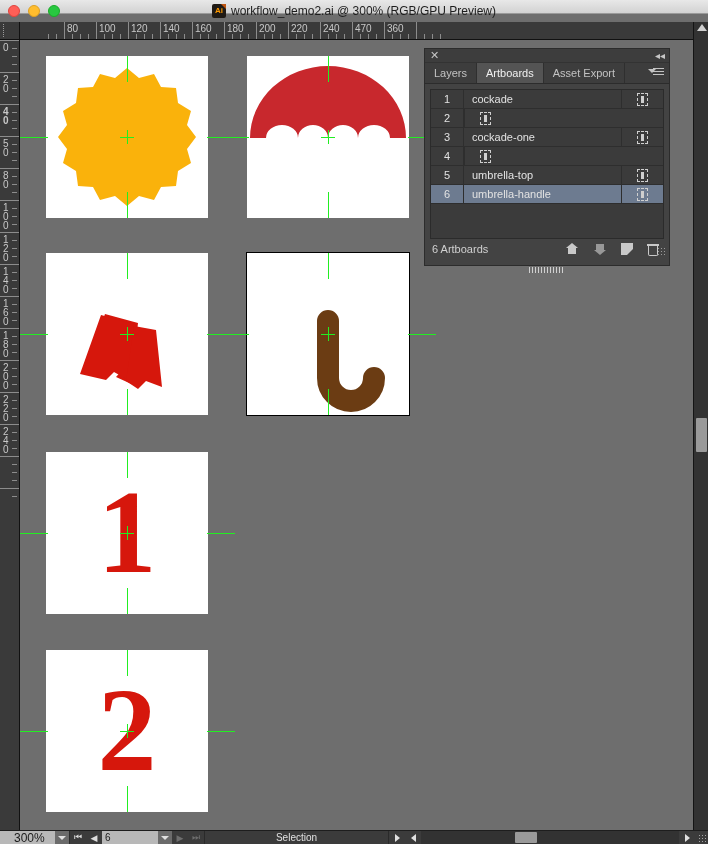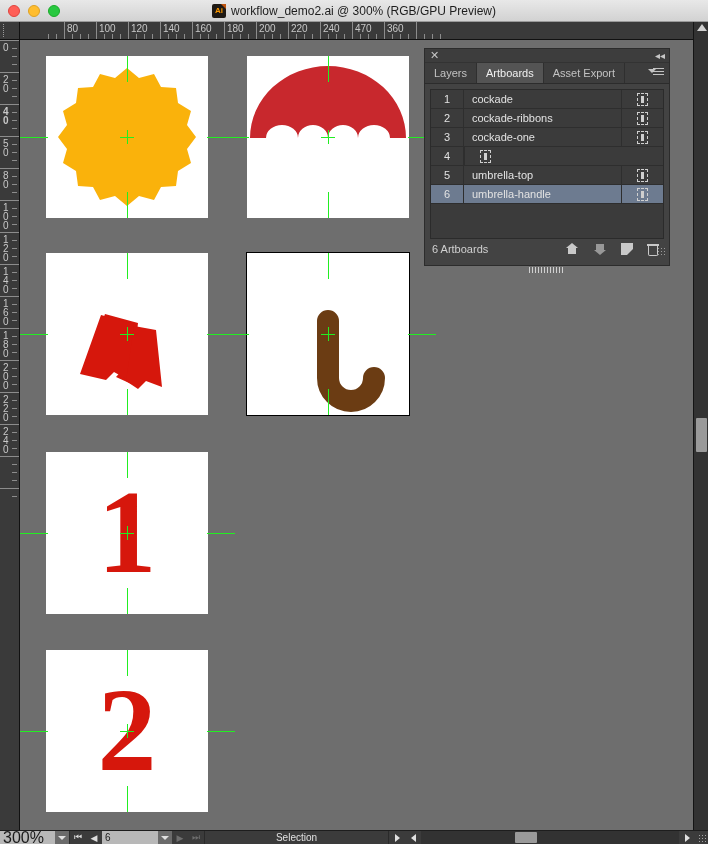--- a/index.html
+++ b/index.html
@@ -9,21 +9,21 @@
   }
   #app {
     position: relative;
     width: 708px; height: 844px;
     overflow: hidden;
     background: #6e6e6e;
   }
 
   
   .titlebar {
-    position: absolute; left: 0; top: 0; width: 708px; height: 22px;
+    position: absolute; left: 0; top: 0; width: 708px; height: 14px;
     background: linear-gradient(to bottom, #e8e8e8 0%, #d2d2d2 100%);
     border-bottom: 1px solid #9a9a9a;
     box-sizing: border-box;
   }
   .traffic { position: absolute; top: 5px; display: flex; gap: 8px; left: 8px; }
   .dot { width: 12px; height: 12px; border-radius: 50%; box-sizing: border-box; }
   .dot.red { background: #ff5f57; border: 1px solid #e0443e; }
   .dot.yellow { background: #ffbd2e; border: 1px solid #dea123; }
   .dot.green { background: #28c840; border: 1px solid #1aab29; }
   .title-center {
@@ -242,21 +242,21 @@
   .statusbar {
     position: absolute; left: 0; bottom: 0; width: 708px; height: 14px;
     background: #3b3b3b; border-top: 1px solid #1d1d1d; box-sizing: border-box;
     display: flex; align-items: stretch;
   }
   .zoom-box {
     width: 70px; display: flex; align-items: center;
     background: #6b6b6b; border-right: 1px solid #2a2a2a; box-sizing: border-box;
   }
   .zoom-val {
-    flex: 1 1 auto; font-size: 16px; color: #1a1a1a; padding-left: 3px;
+    flex: 1 1 auto; font-size: 12px; color: #1a1a1a; padding-left: 14px;
     background: #b8b8b8; height: 100%; display: flex; align-items: center;
   }
   .zoom-caret {
     width: 14px; height: 100%; display: flex; align-items: center; justify-content: center;
     background: #6b6b6b;
   }
   .caret-dn {
     border-left: 4px solid transparent; border-right: 4px solid transparent;
     border-top: 4px solid #e0e0e0;
   }
@@ -574,21 +574,20 @@
     <div class="ab-list">
       <div class="ab-row">
         <div class="ab-num">1</div>
         <div class="ab-name">cockade</div>
         <div class="ab-icon-cell">
             <div class="ab-icon"></div>
           </div>
       </div>
       <div class="ab-row">
         <div class="ab-num">2</div>
-        <div class="ab-name">cockade-ribbons</div>
         <div class="ab-icon-cell">
             <div class="ab-icon"></div>
           </div>
       </div>
       <div class="ab-row">
         <div class="ab-num">3</div>
         <div class="ab-name">cockade-one</div>
         <div class="ab-icon-cell">
             <div class="ab-icon"></div>
           </div>

